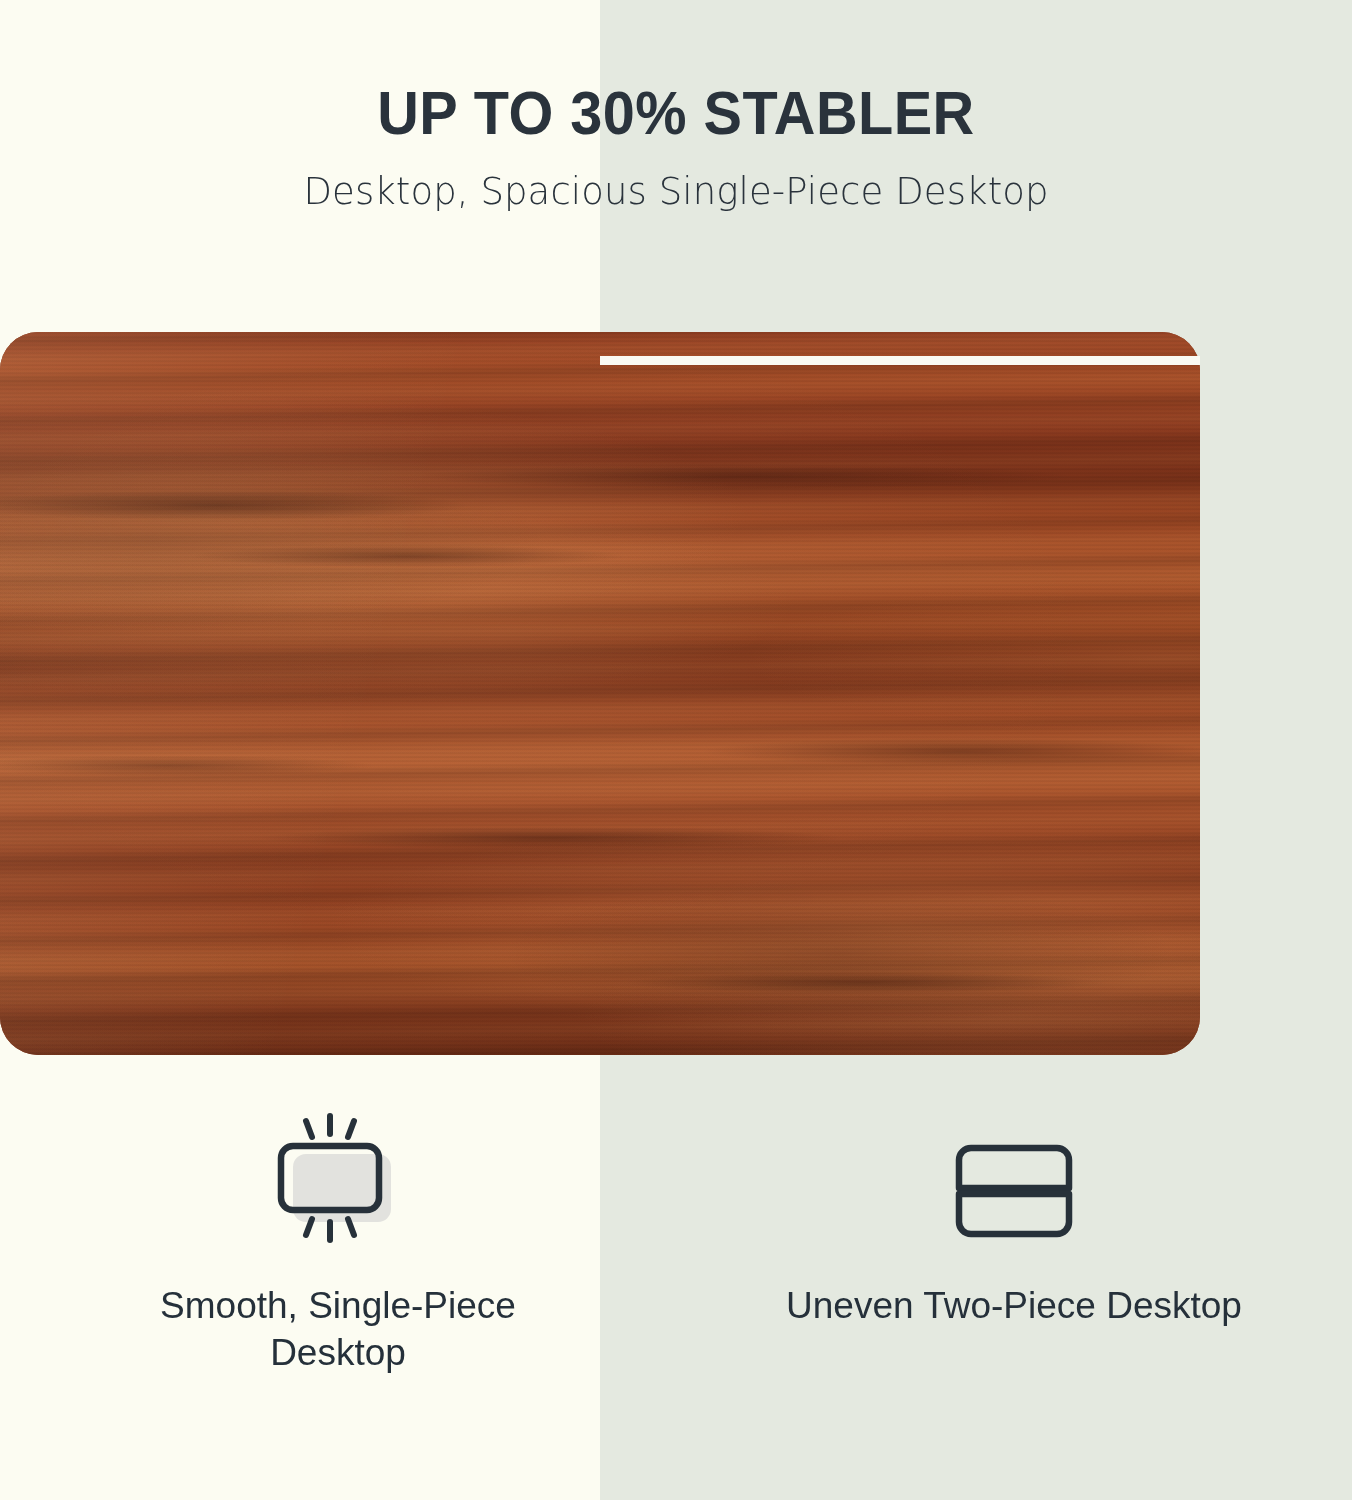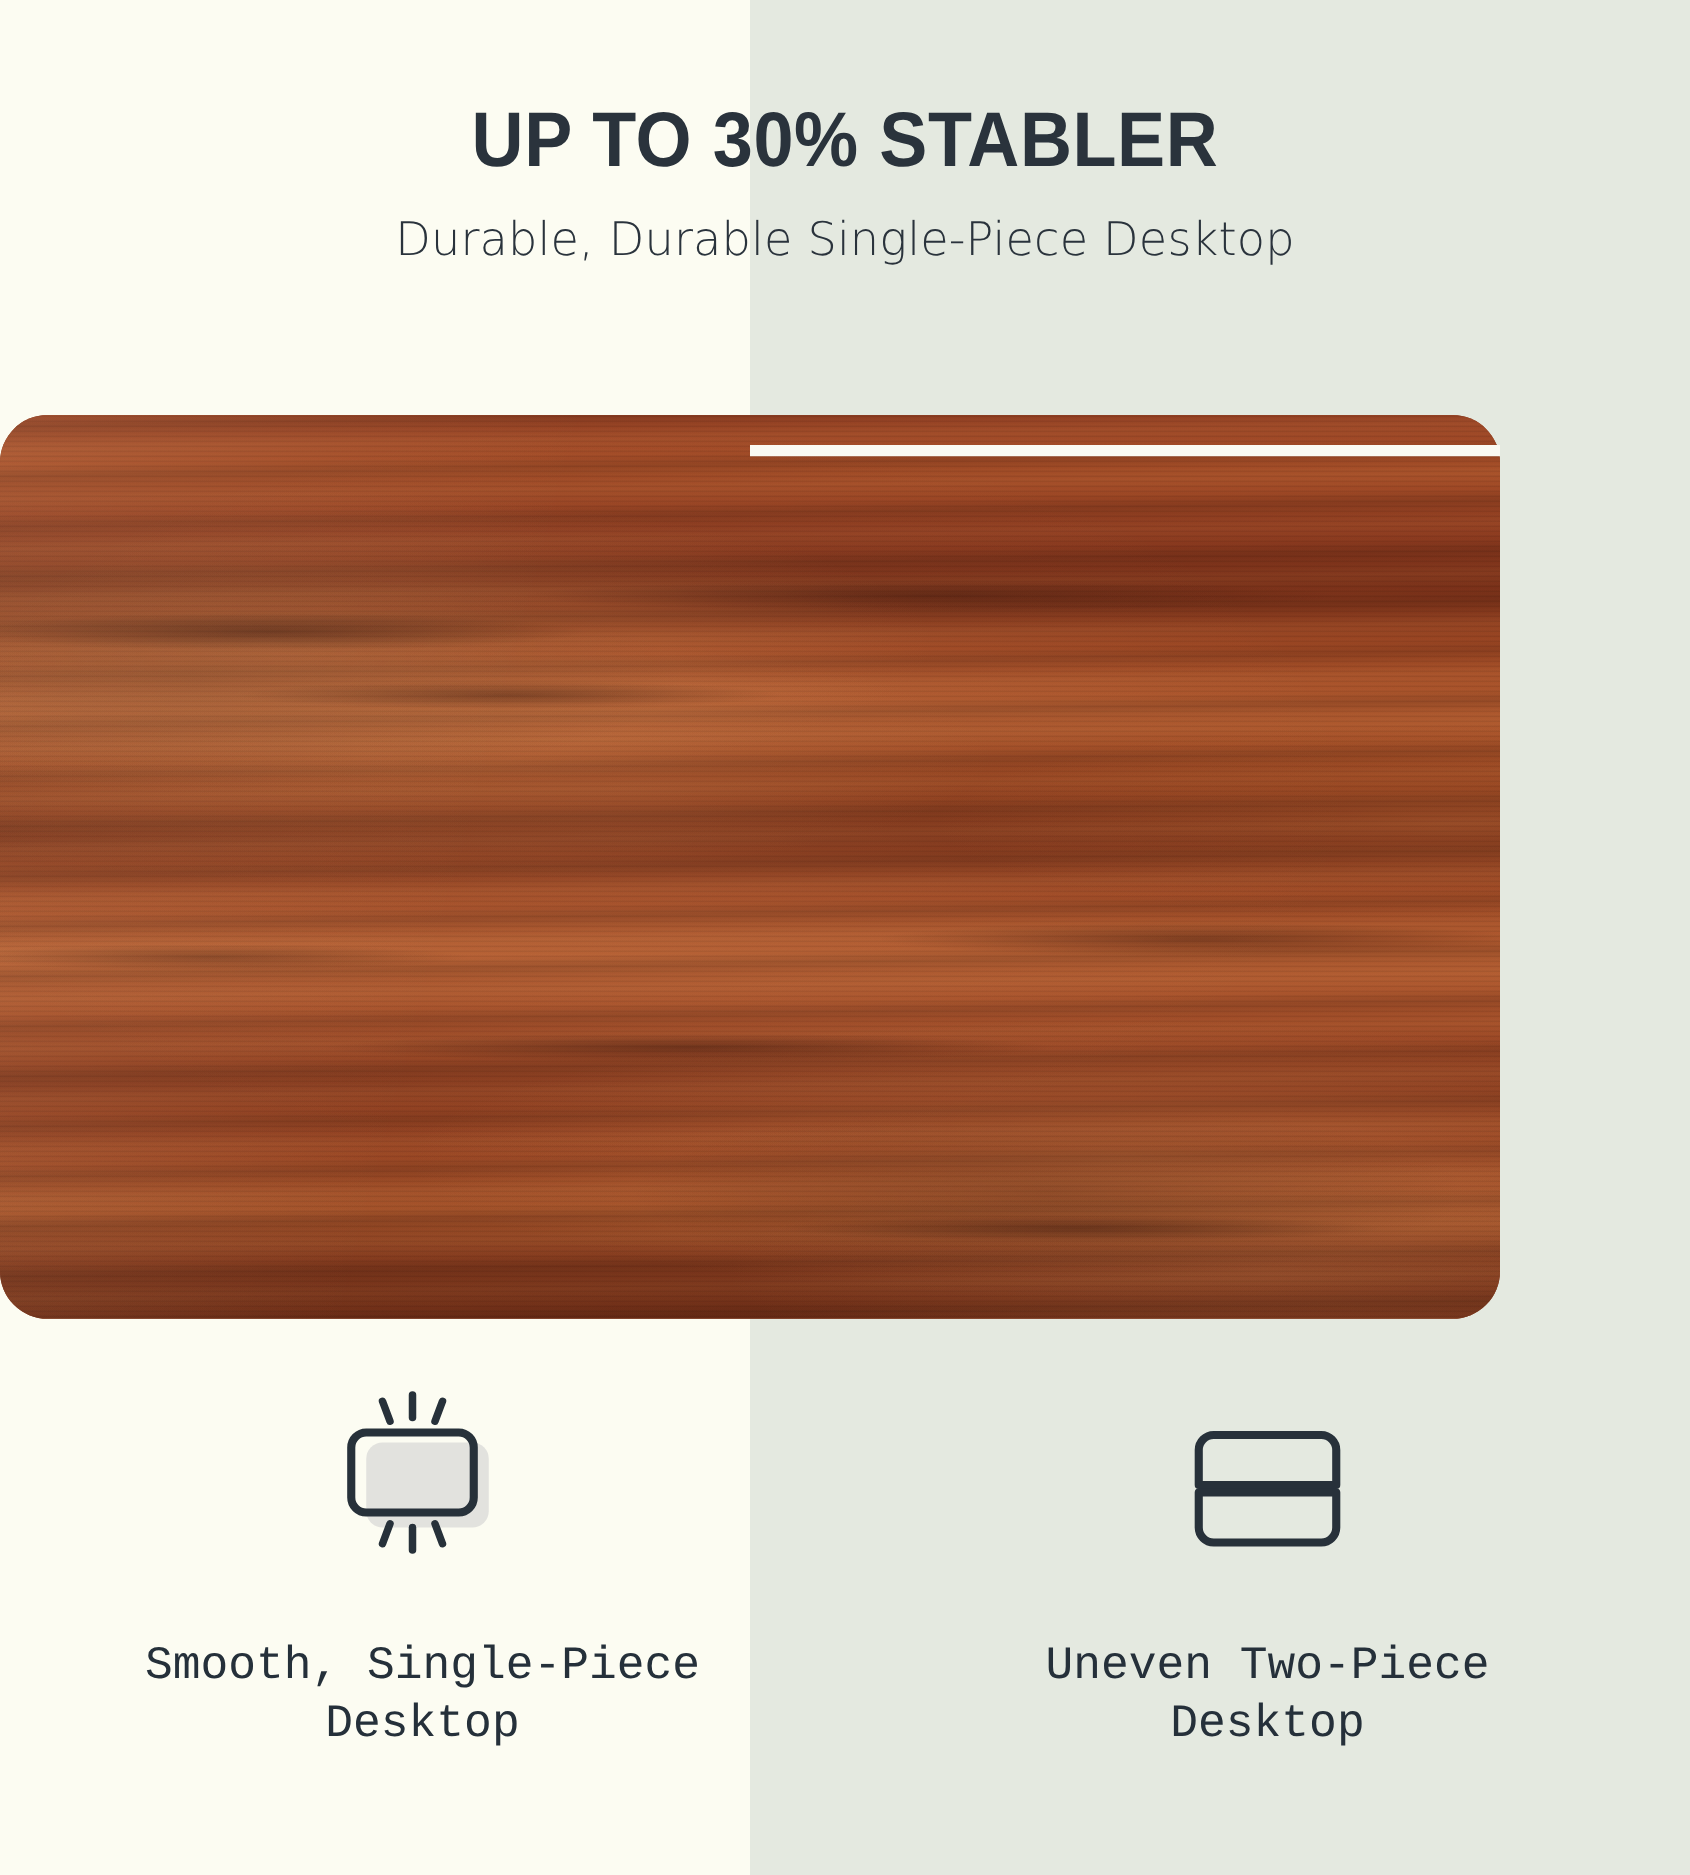--- a/index.html
+++ b/index.html
@@ -178,41 +178,41 @@
   }
 
   .icon-slot {
     height:150px;
     display:flex;
     align-items:center;
     justify-content:center;
   }
 
   .caption {
-    margin-top:52px;
+    margin-top:24px;
     text-align:center;
-    font-family:Liberation Mono, monospace;
+    font-family:Liberation Sans, sans-serif;
     font-size:37px;
     font-weight:300;
     color:#25303A;
     line-height:1.28;
     max-width:470px;
   }
 </style>
 </head>
 <body>
 
 <div class="stage">
 
   <div class="bg-left"></div>
   <div class="bg-right"></div>
 
   <div class="header">
     <div class="headline">UP TO 30% STABLER</div>
-    <div class="subheadline">Durable, Durable Single-Piece Desktop</div>
+    <div class="subheadline">Desktop, Spacious Single-Piece Desktop</div>
   </div>
 
   <div class="panel-wrap">
     <div class="panel">
       <div class="wood-base"></div>
       <div class="wood-grain-band"></div>
       <div class="wood-figure"></div>
       <div class="wood-streaks"></div>
       <div class="wood-grain-fine"></div>
       <div class="wood-sheen"></div>

